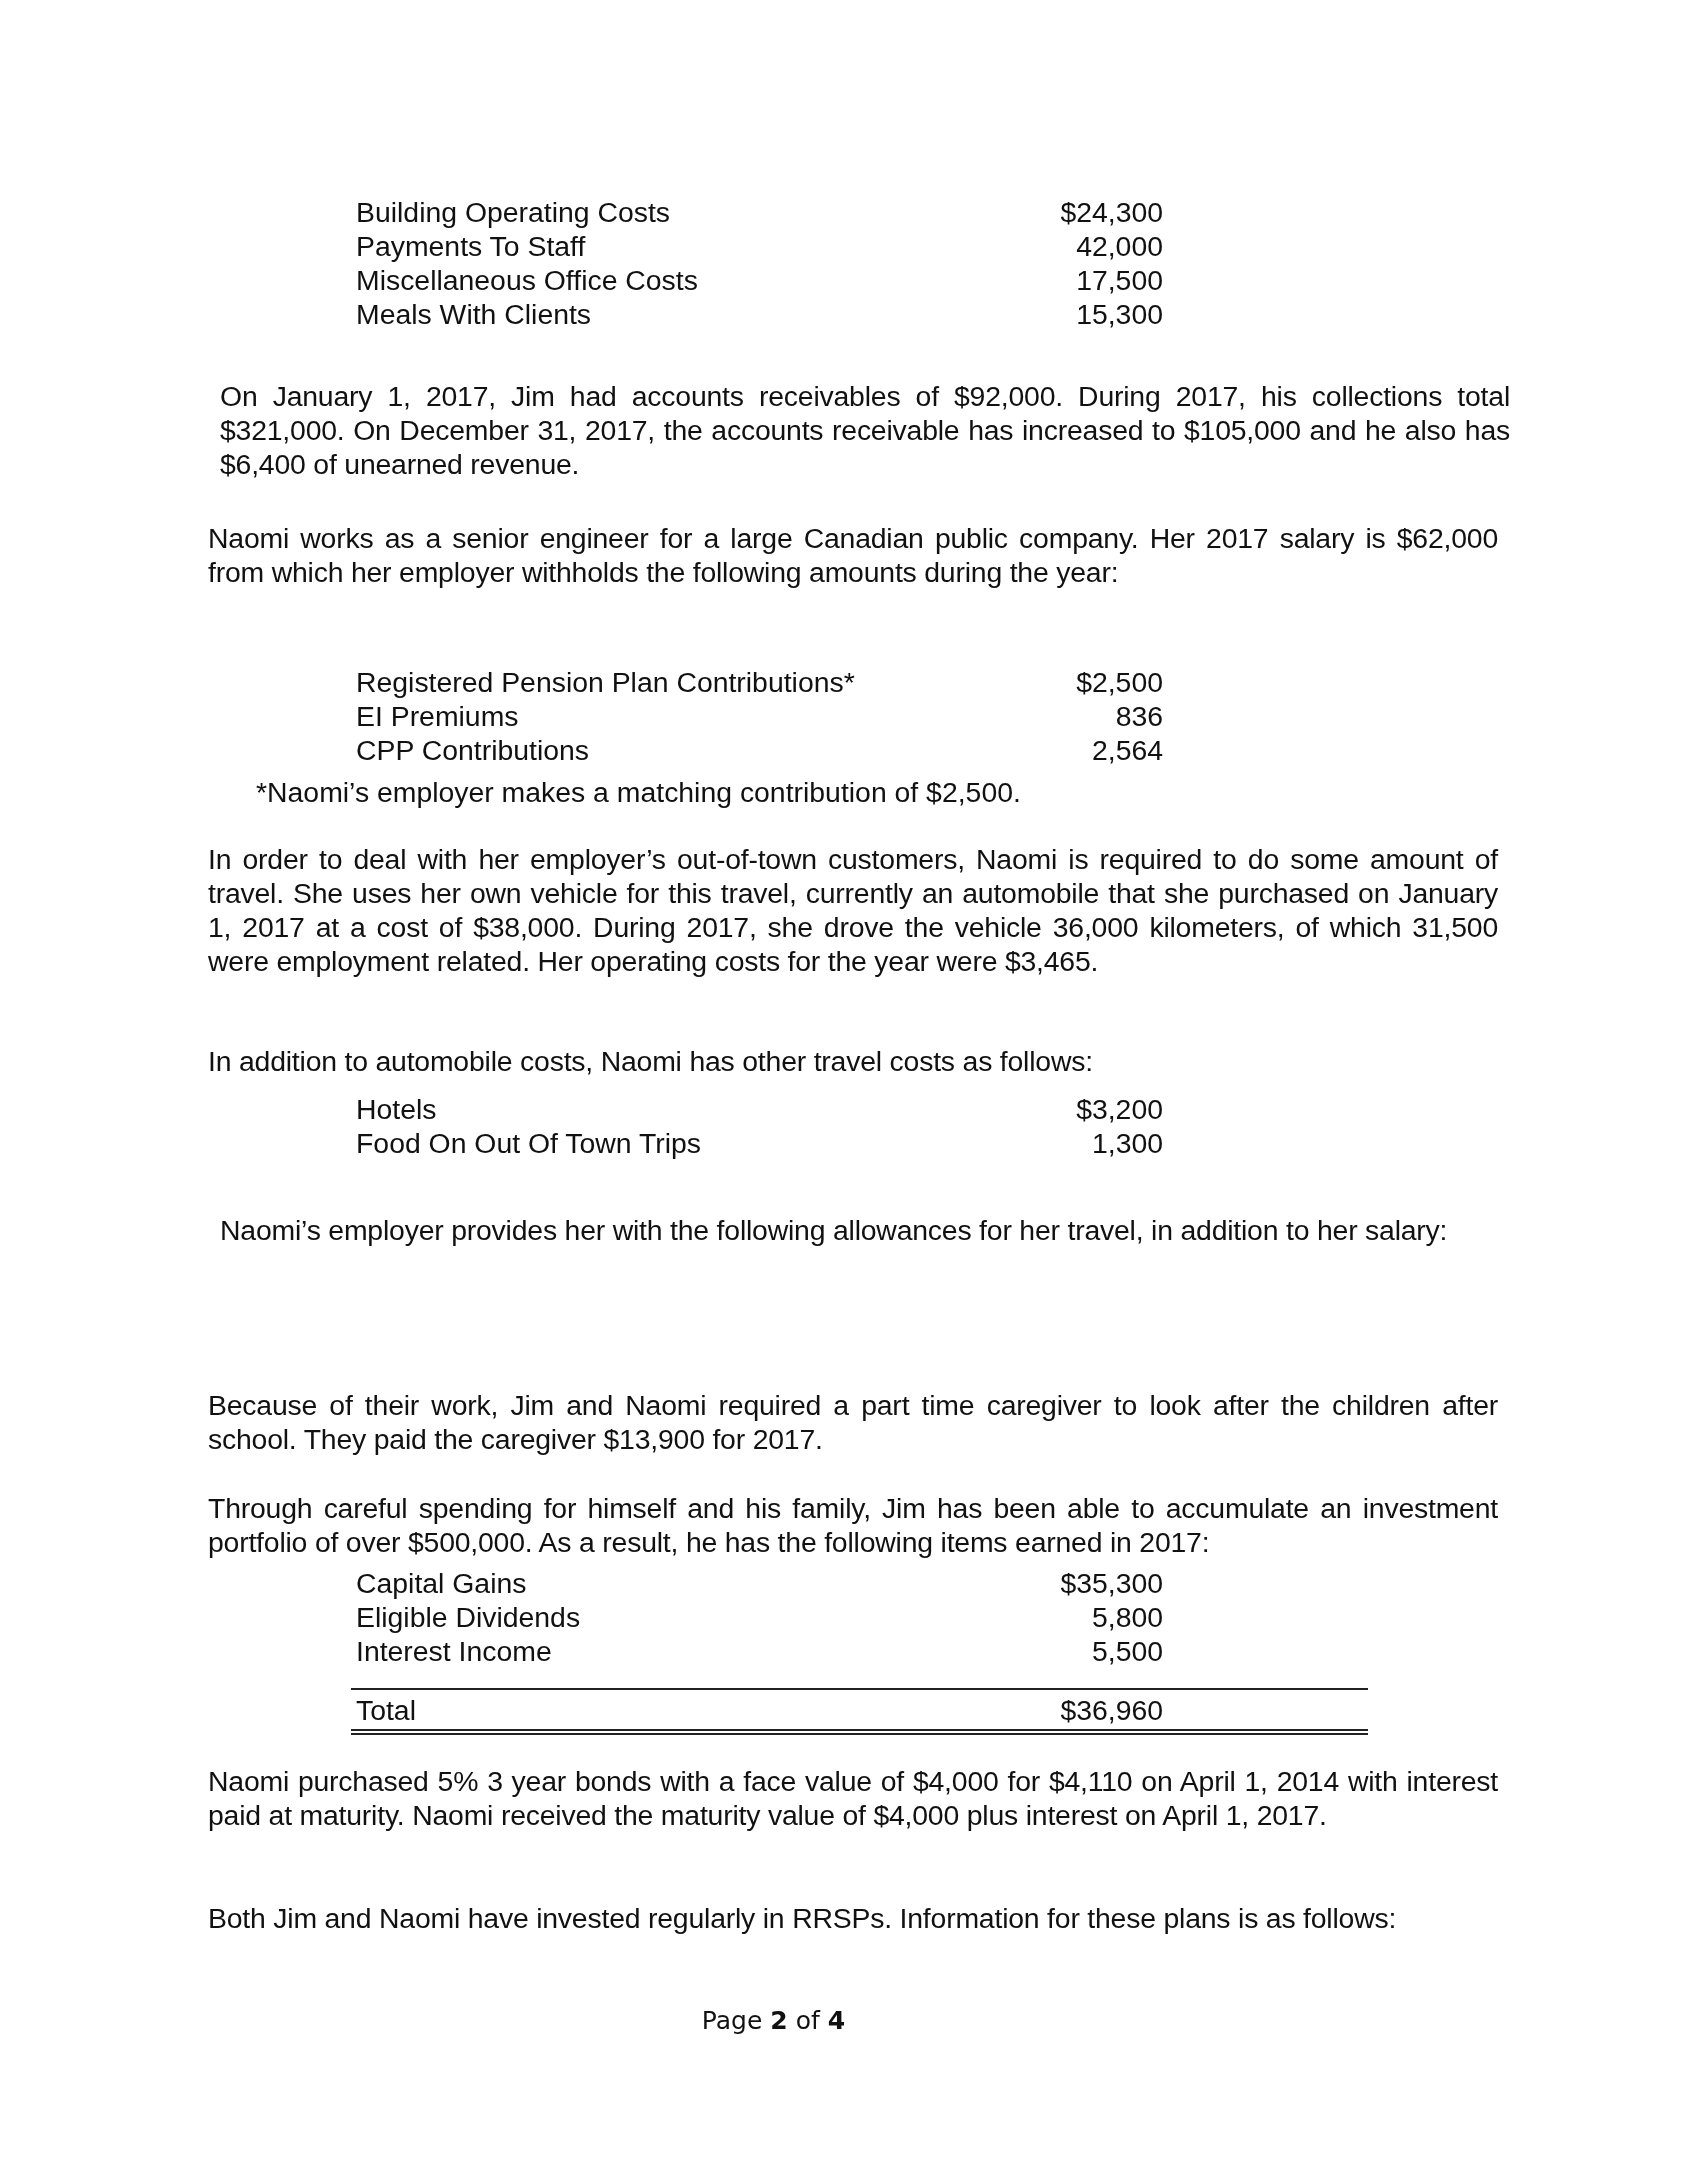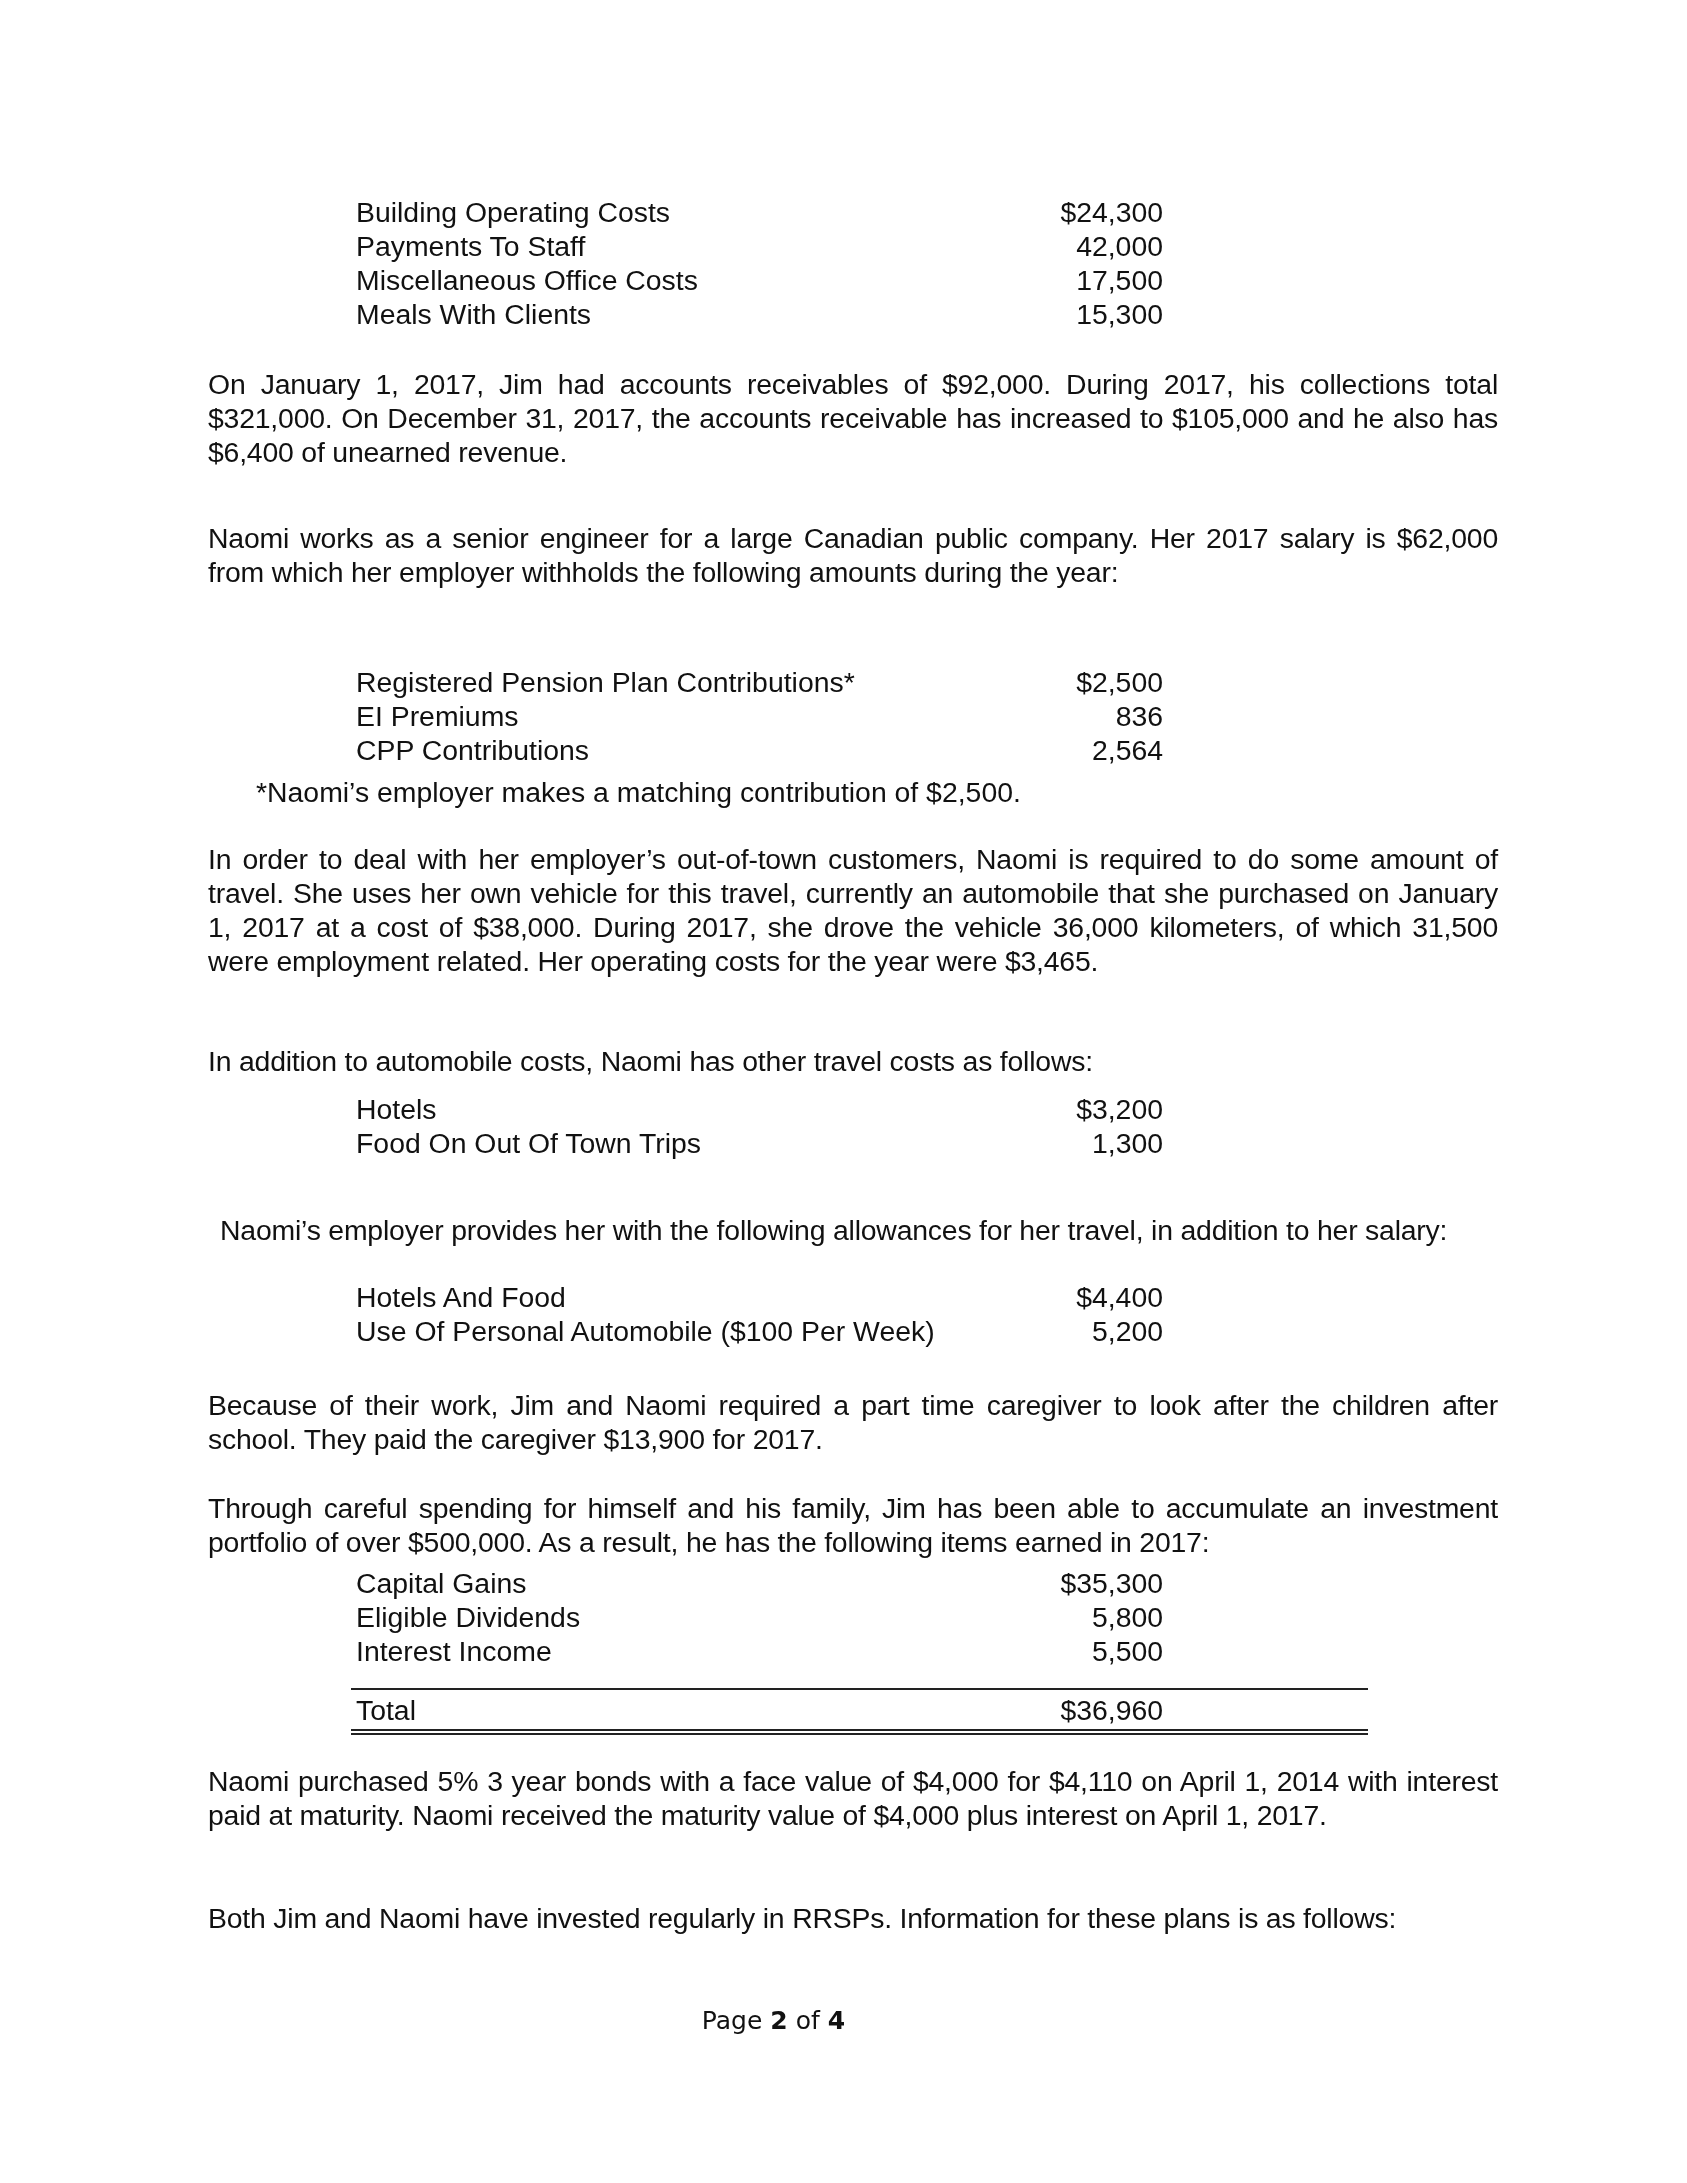--- a/index.html
+++ b/index.html
@@ -42,21 +42,21 @@
     <div class="row">
         <span>Miscellaneous Office Costs</span>
         <span class="amt">17,500</span>
       </div>
     <div class="row">
         <span>Meals With Clients</span>
         <span class="amt">15,300</span>
       </div>
   </div>
 
-  <p class="para" style="top:367px; margin:0;">On January 1, 2017, Jim had accounts receivables of $92,000.  During 2017, his collections total $321,000.  On December 31, 2017, the accounts receivable has increased to $105,000 and he also has $6,400 of unearned revenue.</p>
+  <p class="para" style="top:367px; margin:12px;">On January 1, 2017, Jim had accounts receivables of $92,000.  During 2017, his collections total $321,000.  On December 31, 2017, the accounts receivable has increased to $105,000 and he also has $6,400 of unearned revenue.</p>
 
   <p class="para" style="top:521px; margin:0;">Naomi works as a senior engineer for a large Canadian public company.  Her 2017 salary is $62,000 from which her employer withholds the following amounts during the year:</p>
 
   <div class="tbl" style="top:637px;margin-top:28px;">
     <div class="row">
         <span>Registered Pension Plan Contributions*</span>
         <span class="amt">$2,500</span>
       </div>
     <div class="row">
         <span>EI Premiums</span>
@@ -80,30 +80,20 @@
         <span class="amt">$3,200</span>
       </div>
     <div class="row">
         <span>Food On Out Of Town Trips</span>
         <span class="amt">1,300</span>
       </div>
   </div>
 
   <p class="para" style="top:1201px; margin:12px;">Naomi’s employer provides her with the following allowances for her travel, in addition to her salary:</p>
 
-  <div class="tbl" style="top:1280px;">
-    <div class="row">
-        <span>Hotels And Food</span>
-        <span class="amt">$4,400</span>
-      </div>
-    <div class="row">
-        <span>Use Of Personal Automobile ($100 Per Week)</span>
-        <span class="amt">5,200</span>
-      </div>
-  </div>
 
   <p class="para" style="top:1388px; margin:0;">Because of their work, Jim and Naomi required a part time caregiver to look after the children after school.  They paid the caregiver $13,900 for 2017.</p>
 
   <p class="para" style="top:1491px; margin:0;">Through careful spending for himself and his family, Jim has been able to accumulate an investment portfolio of over $500,000.  As a result, he has the following items earned in 2017:</p>
 
   <div class="tbl" style="top:1566px;">
     <div class="row">
         <span>Capital Gains</span>
         <span class="amt">$35,300</span>
       </div>

